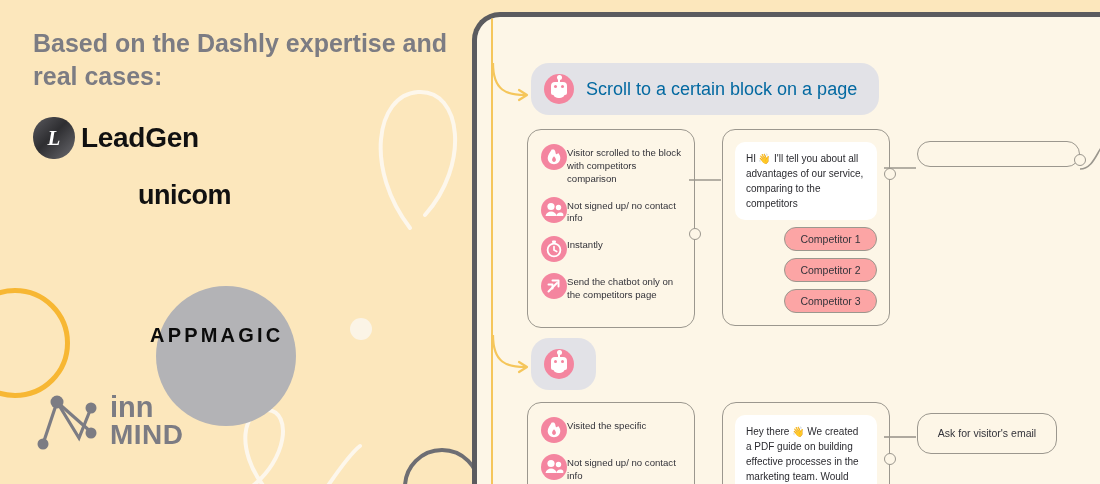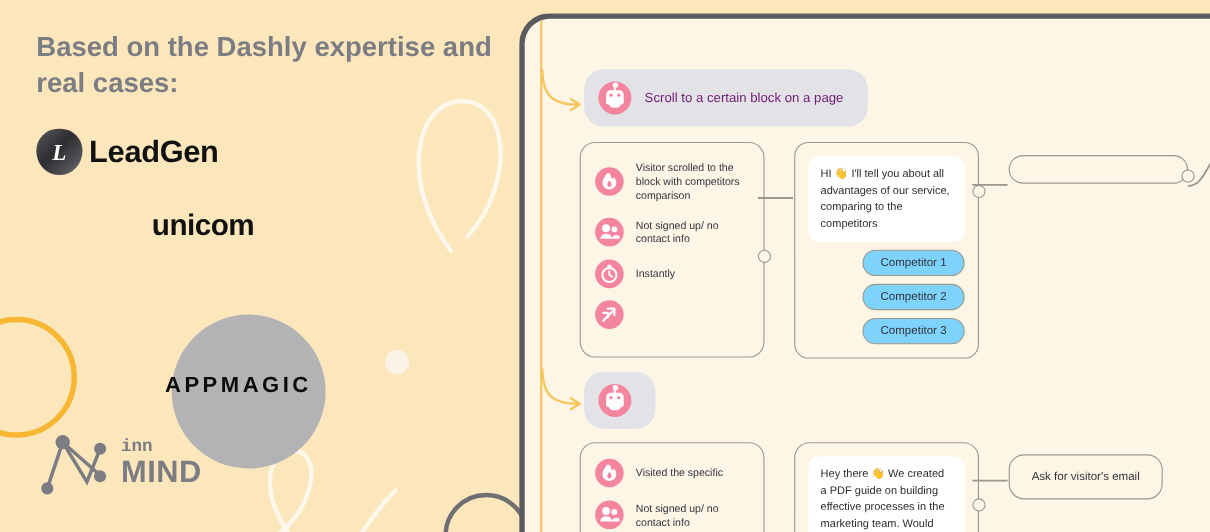--- a/index.html
+++ b/index.html
@@ -36,82 +36,82 @@
   #logo-leadgen { left:33px; top:117px; }
   #logo-leadgen .badge {
     width:42px; height:42px; border-radius:50% 50% 50% 50%/50% 50% 55% 55%;
     background:linear-gradient(135deg,#5a5a5f 0%,#2e2e31 45%,#6b6b70 100%);
     display:flex; align-items:center; justify-content:center;
     color:#fff; font-size:21px; font-style:italic; font-weight:bold;
     font-family:"Liberation Serif", serif;
   }
   #logo-leadgen .word { font-size:28px; font-weight:bold; color:#111; margin-left:6px; letter-spacing:-.3px; }
 
-  #logo-unicom { left:138px; top:190px; font-size:27px; font-weight:bold; color:#111; letter-spacing:-.5px; }
+  #logo-unicom { left:138px; top:180px; font-size:27px; font-weight:bold; color:#111; letter-spacing:-.5px; }
 
   #logo-opencrm { left:30px; top:240px; font-size:29px; color:#BDBDBD; letter-spacing:-1px; }
   #logo-opencrm .crm { color:#D6D6D6; margin-left:4px; }
 
   #logo-appmagic { left:150px; top:324px; font-size:20px; font-weight:bold;
-      color:#0B0B0B; letter-spacing:3.2px;margin-top:15px; }
+      color:#0B0B0B; letter-spacing:3.2px; }
 
   #logo-innmind { left:33px; top:392px; }
   #logo-innmind .txt { margin-left:9px; color:#7C7C83; font-weight:bold; line-height:.98; }
-  #logo-innmind .t1 { font-size:16px;font-family:Liberation Mono, monospace; }
+  #logo-innmind .t1 { font-size:29px; }
   #logo-innmind .t2 { font-size:28px; letter-spacing:.5px; }
 
   
   #device {
     position:absolute; left:472px; top:12px; width:640px; height:500px;
     background:#FDF6E7; border:5px solid #5B5B5F;
     border-top-left-radius:28px; border-bottom-left-radius:0;
     border-right:none; overflow:hidden;
   }
   #canvas { position:absolute; inset:0; }
 
   #rail { position:absolute; left:14px; top:0; bottom:0; width:2px; background:#F5C65B; }
 
   .branch { position:absolute; left:14px; width:42px; height:52px; }
 
   
   .sec-header {
     position:absolute; display:flex; align-items:center; gap:12px;
     background:#E2E2E7; border-radius:18px; padding:11px 22px 11px 13px;
   }
-  .sec-header .label { font-size:12px; color:#701a75; }
+  .sec-header .label { font-size:18px; color:#0369a1; }
 
   .bot-ic { width:30px; height:30px; border-radius:50%; background:#F4859F;
             position:relative; flex:0 0 auto; }
   .bot-ic .head { position:absolute; left:7px; top:8px; width:16px; height:13px;
             background:#fff; border-radius:4px 4px 2px 2px; }
   .bot-ic .ant { position:absolute; left:14px; top:4px; width:2px; height:5px; background:#fff; }
   .bot-ic .ant:after { content:""; position:absolute; left:-1.5px; top:-3px;
             width:5px; height:5px; border-radius:50%; background:#fff; }
   .bot-ic .eye { position:absolute; top:11px; width:3px; height:3px; background:#F4859F; border-radius:50%; }
   .bot-ic .eye.l { left:10px; } .bot-ic .eye.r { left:17px; }
   .bot-ic .jaw { position:absolute; left:9px; top:17px; width:12px; height:7px;
             background:#fff; border-radius:0 0 5px 5px; }
 
   
   .node {
     position:absolute; border:1.6px solid #9B978E; border-radius:14px;
     background:#FDF6E7;
   }
   .node-txt { font-size:10.5px; line-height:1.42; color:#33333A; }
 
-  .cond-row { display:flex; align-items:center; gap:11px; margin-bottom:11px; }
+  .cond-row { display:flex; align-items:flex-start; margin-bottom:11px; }
   .cond-row:last-child { margin-bottom:0; }
   .cond-ic { width:26px; height:26px; border-radius:50%; background:#F4859F;
              flex:0 0 auto; position:relative; color:#fff; }
   .cond-lbl { font-size:9.6px; line-height:1.34; color:#33333A; padding-top:3px; }
 
   .bubble { background:#fff; border-radius:10px; padding:9px 11px; }
   .bubble-txt { font-size:10px; line-height:1.5; color:#2B2B30; }
 
-  .opt { border:1.4px solid #9B978E; border-radius:13px; background:#7dd3fc;
+  .opt { border:1.4px solid #9B978E; border-radius:13px; background:#fca5a5;
          padding:5px 0; text-align:center; font-size:10.5px; color:#33333A;
          width:93px; margin:7px 0 0 auto; }
 
   .port { position:absolute; width:12px; height:12px; border-radius:50%;
           background:#FDF6E7; border:1.6px solid #9B978E; }
 
   .link { position:absolute; pointer-events:none; }
 </style>
 </head>
 <body>
@@ -226,20 +226,21 @@
         <span class="cond-lbl">Instantly</span>
       </div>
       <div class="cond-row">
         <span class="cond-ic">
           <svg width="26" height="26" viewBox="0 0 26 26">
               <path d="M7.5 18.5 L16 10" fill="none" stroke="#fff" stroke-width="2" stroke-linecap="round"></path>
               <path d="M11.5 7.5h6v6" fill="none" stroke="#fff" stroke-width="2" stroke-linecap="round" stroke-linejoin="round"></path>
               <path d="M7.5 11.5h4v4" fill="none" stroke="#fff" stroke-width="2" stroke-linecap="round" stroke-linejoin="round"></path>
             </svg>
         </span>
+        <span class="cond-lbl">Send the chatbot only on the competitors page</span>
       </div>
       <span class="port" style="right:-7px; top:50%;"></span>
     </div>
 
     <svg class="link" style="left:210px; top:148px;" width="40" height="30" viewBox="0 0 40 30">
       <path d="M2 15 H34" fill="none" stroke="#9B978E" stroke-width="1.6"></path>
     </svg>
 
     <div class="node" style="left:245px; top:112px; width:168px; padding:12px;border-radius:13px;">
       <div class="bubble">

